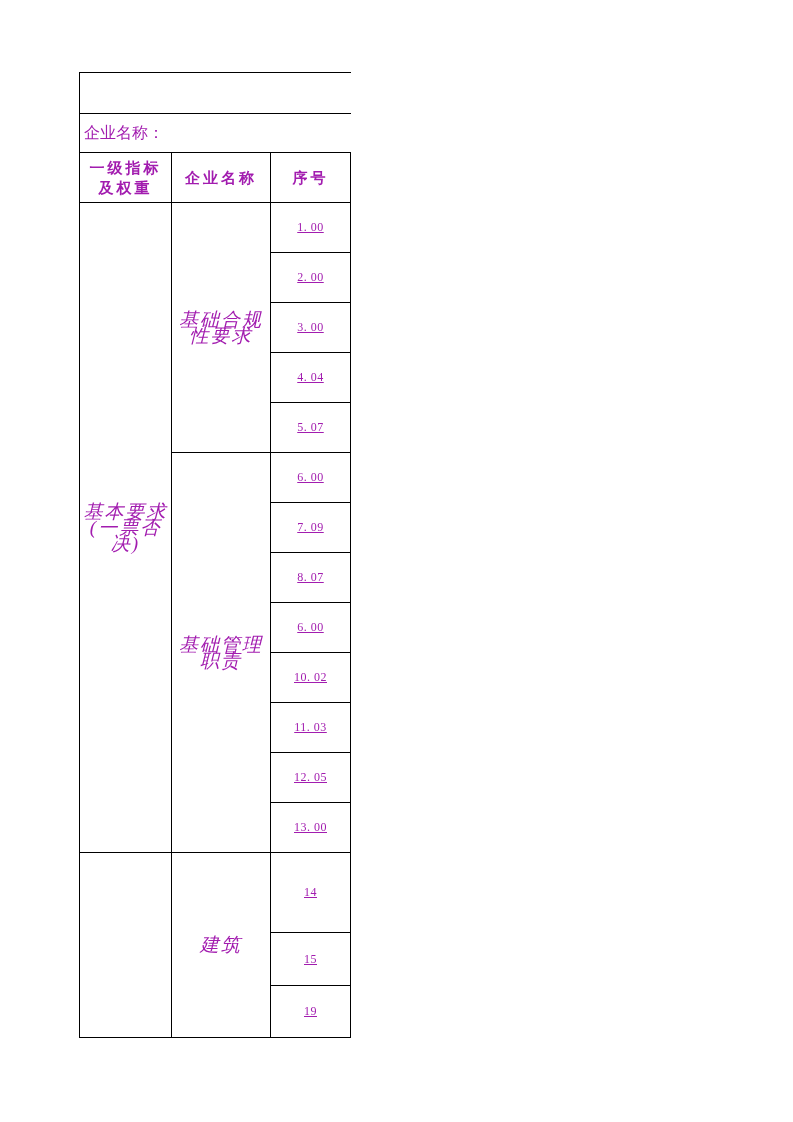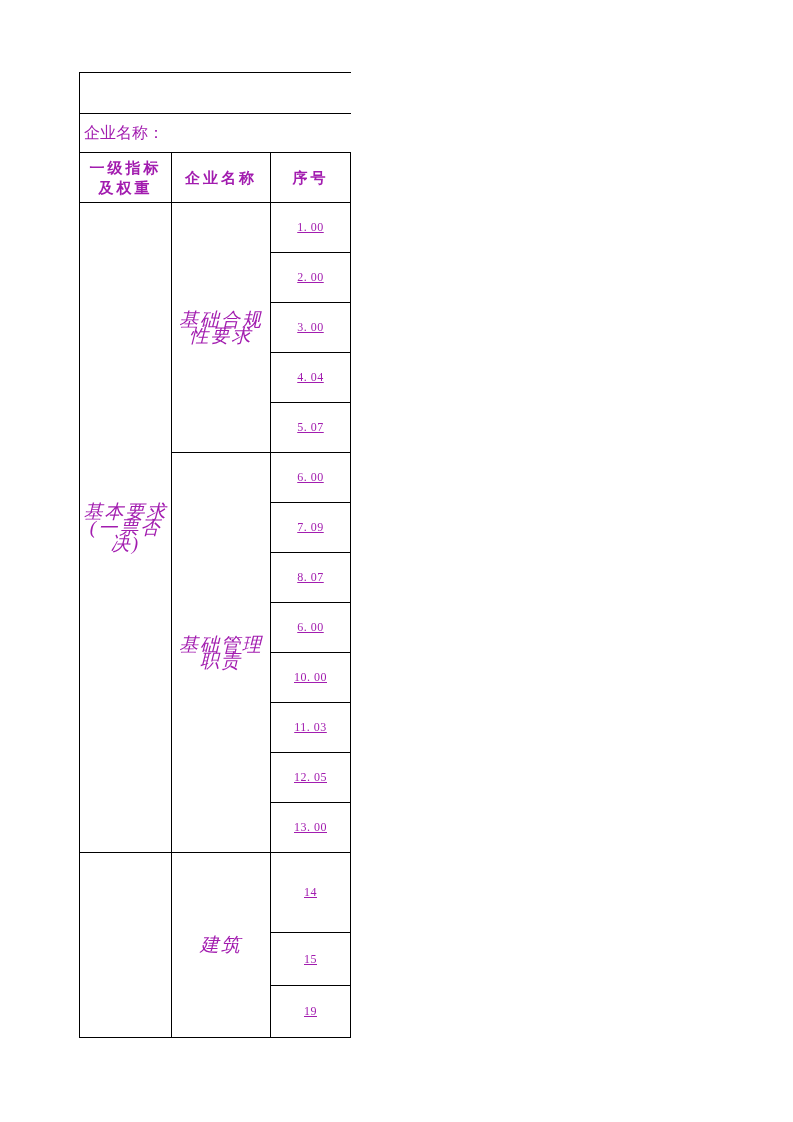--- a/index.html
+++ b/index.html
@@ -120,21 +120,21 @@
     <tr class="r">
           <td class="seq">7. 09</td>
         </tr>
     <tr class="r">
           <td class="seq">8. 07</td>
         </tr>
     <tr class="r">
           <td class="seq">6. 00</td>
         </tr>
     <tr class="r">
-          <td class="seq">10. 00</td>
+          <td class="seq">10. 02</td>
         </tr>
     <tr class="r">
           <td class="seq">11. 03</td>
         </tr>
     <tr class="r">
           <td class="seq">12. 05</td>
         </tr>
     <tr class="r">
           <td class="seq">13. 00</td>
         </tr>

